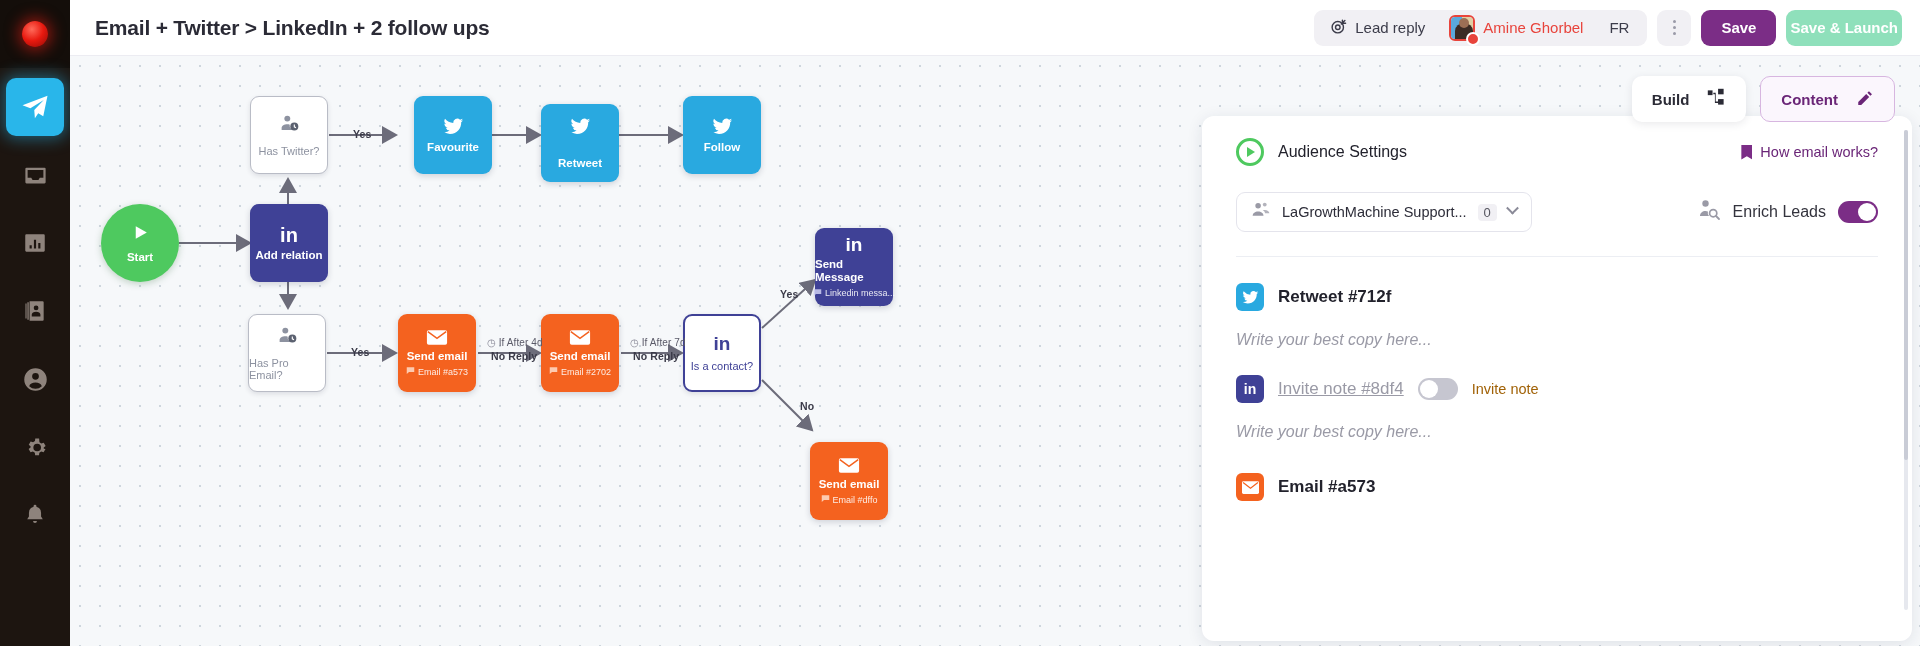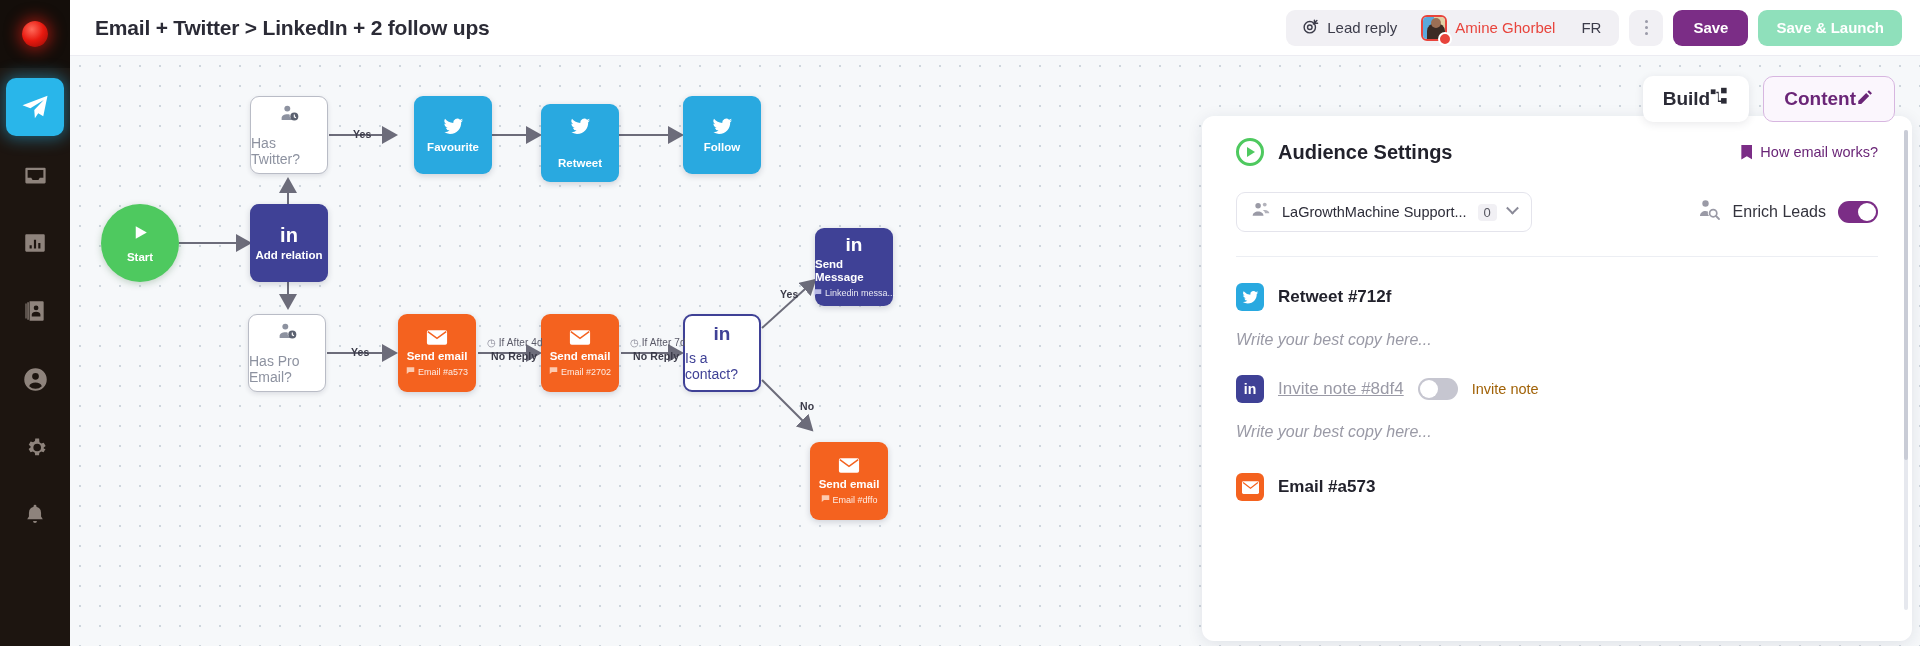--- a/index.html
+++ b/index.html
@@ -90,34 +90,34 @@
     width:34px; height:36px; border-radius:9px; background:#f1f0f4;
     display:flex; flex-direction:column; align-items:center; justify-content:center; gap:3px;
     cursor:pointer;
   }
   .kebab span { width:3px; height:3px; border-radius:50%; background:#9a9aa8; display:block; }
   .btn {
     height:36px; border:none; border-radius:9px; font-size:15px; font-weight:bold;
     font-family:"Liberation Sans", sans-serif; cursor:pointer; padding:0 20px;
   }
   .btn-save { background:#7b2d86; color:#fff; }
-  .btn-launch { background:#8fe0bb; color:#ffffff; padding:0 18px; }
+  .btn-launch { background:#8fe0bb; color:#ffffff; padding:0 4px; }
 
   
   .canvas {
     position:absolute; left:70px; top:56px; width:1850px; height:590px;
     background:#f6f8fa;
     background-image:radial-gradient(#ced6dd 1px, transparent 1px);
     background-size:20px 20px;
     overflow:hidden;
   }
   .mode-switch { position:absolute; right:25px; top:20px; display:flex; gap:14px; z-index:5; }
   .mode-btn {
-    height:46px; display:flex; align-items:center; gap:0; padding:0 20px;
-    border-radius:10px; font-size:19px; font-weight:bold; cursor:pointer;
+    height:46px; display:flex; align-items:center; gap:18px; padding:0 20px;
+    border-radius:10px; font-size:15px; font-weight:bold; cursor:pointer;
   }
   .mode-build { background:#ffffff; color:#2b2b36; box-shadow:0 2px 8px rgba(35,40,60,.10); }
   .mode-content { background:#fbf6fd; color:#6a2577; border:1px solid #d7b6e0; }
 
   
   .node { position:absolute; border-radius:9px; }
   .node-sq {
     width:78px; height:78px; display:flex; flex-direction:column;
     align-items:center; justify-content:center; color:#fff;
     box-shadow:0 2px 6px rgba(30,35,60,.18);
@@ -130,21 +130,21 @@
   }
   .tw { background:#29a9e0; }
   .li { background:#3f4196; }
   .em { background:#f4621f; }
   .cond {
     width:78px; height:78px; background:#fff; border:1px solid #b9bcc6;
     display:flex; flex-direction:column; align-items:center; justify-content:center;
     box-shadow:0 2px 5px rgba(30,35,60,.12);
   }
   .cond.blue { border:2px solid #3f4196; }
-  .cond .ct { font-size:14px; color:#8d92a0; margin-top:7px; }
+  .cond .ct { font-size:11px; color:#8d92a0; margin-top:7px; }
   .cond.blue .ct { color:#3f4196; font-weight:normal; }
   .start {
     width:78px; height:78px; border-radius:50%; background:#4ec95f;
     display:flex; flex-direction:column; align-items:center; justify-content:center;
     color:#fff; box-shadow:0 2px 7px rgba(30,90,40,.25);
   }
   .start .st { font-size:11.5px; font-weight:bold; margin-top:5px; }
   .edge-label {
     position:absolute; font-size:10.5px; color:#3a3a48; white-space:nowrap;
     font-weight:bold; letter-spacing:.1px;
@@ -154,21 +154,21 @@
   svg.wires { position:absolute; left:0; top:0; width:1850px; height:590px; pointer-events:none; }
 
   
   .panel {
     position:absolute; right:8px; top:60px; width:710px; height:525px;
     background:#ffffff; border-radius:12px; box-shadow:0 3px 16px rgba(30,40,70,.10);
     overflow:hidden;
   }
   .panel-sec { padding:22px 34px 0 34px; }
   .row { display:flex; align-items:center; }
-  .aud-title { font-size:20px; font-weight:bold; color:#22222c; margin-left:14px; }
+  .aud-title { font-size:16px; font-weight:normal; color:#22222c; margin-left:14px; }
   .play-ic {
     width:28px; height:28px; border-radius:50%; border:3px solid #4ec95f;
     display:flex; align-items:center; justify-content:center;
   }
   .play-ic:after {
     content:""; border-left:8px solid #4ec95f; border-top:5px solid transparent;
     border-bottom:5px solid transparent; margin-left:2px;
   }
   .enrich-link { margin-left:auto; display:flex; align-items:center; gap:8px; font-size:14.5px; color:#6a2577; cursor:pointer; }
   .bookmark { width:11px; height:15px; background:#7b2d86; clip-path:polygon(0 0,100% 0,100% 100%,50% 78%,0 100%); }

